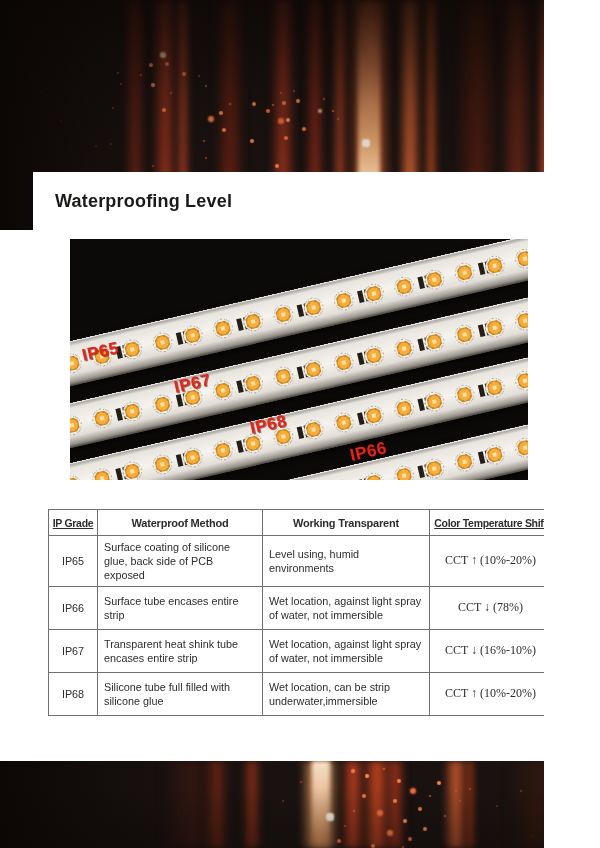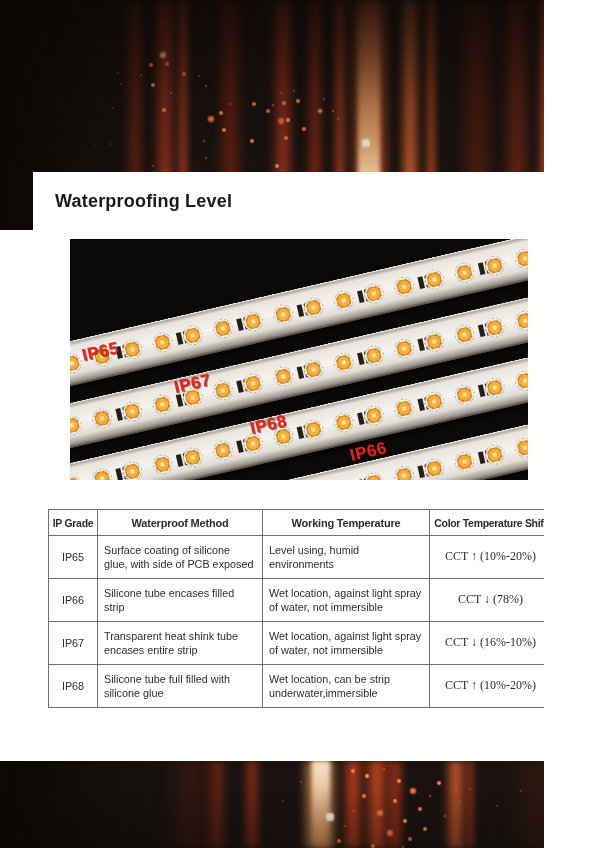--- a/index.html
+++ b/index.html
@@ -103,21 +103,21 @@
   
   .spec-table {
     position:absolute; left:48px; top:509px; width:503px;
     border-collapse:collapse; color:#2d2d2b; table-layout:fixed;
   }
   .spec-table th, .spec-table td { border:1px solid #6f6f6f; }
   .spec-table th {
     font-size:11px; font-weight:bold; text-align:center;
     padding:5px 1px; white-space:nowrap; letter-spacing:-0.2px; height:26px; box-sizing:border-box;
   }
-  .spec-table th.th-tight { font-size:10.5px; letter-spacing:-0.3px; }
+  .spec-table th.th-tight { font-size:10.5px; letter-spacing:-0.3px;text-decoration:underline; }
   .spec-table td { font-size:10.8px; line-height:1.3; padding:4px 6px; vertical-align:middle; }
   .spec-table td.cell-grade { text-align:center; padding:4px 1px; white-space:nowrap; }
   .spec-table td.cell-cct {
     text-align:center; white-space:nowrap;
     font-family:"Liberation Serif", serif; font-size:12px; padding:4px 2px;
   }
   .row-short td { height:25px; box-sizing:border-box; }
   .row-tall  td { height:43px; box-sizing:border-box; }
 </style>
 </head>
@@ -179,34 +179,34 @@
     <colgroup>
       <col style="width:49px">
         <col style="width:165px">
         <col style="width:167px">
         <col style="width:122px">
     </colgroup>
     <thead>
       <tr>
         <th class="th-tight">IP Grade</th>
         <th>Waterproof Method</th>
-        <th>Working Temperature</th>
+        <th>Working Transparent</th>
         <th class="th-tight">Color Temperature Shift</th>
       </tr>
     </thead>
     <tbody>
       <tr class="row-tall">
         <td class="cell-grade">IP65</td>
-        <td>Surface coating of silicone glue, with side of PCB exposed</td>
+        <td>Surface coating of silicone glue, back side of PCB exposed</td>
         <td>Level using, humid environments</td>
         <td class="cell-cct">CCT ↑ (10%-20%)</td>
       </tr>
       <tr class="row-tall">
         <td class="cell-grade">IP66</td>
-        <td>Silicone tube encases filled strip</td>
+        <td>Surface tube encases entire strip</td>
         <td>Wet location, against light spray of water, not immersible</td>
         <td class="cell-cct">CCT ↓ (78%)</td>
       </tr>
       <tr class="row-tall">
         <td class="cell-grade">IP67</td>
         <td>Transparent heat shink tube encases entire strip</td>
         <td>Wet location, against light spray of water, not immersible</td>
         <td class="cell-cct">CCT ↓ (16%-10%)</td>
       </tr>
       <tr class="row-tall">

